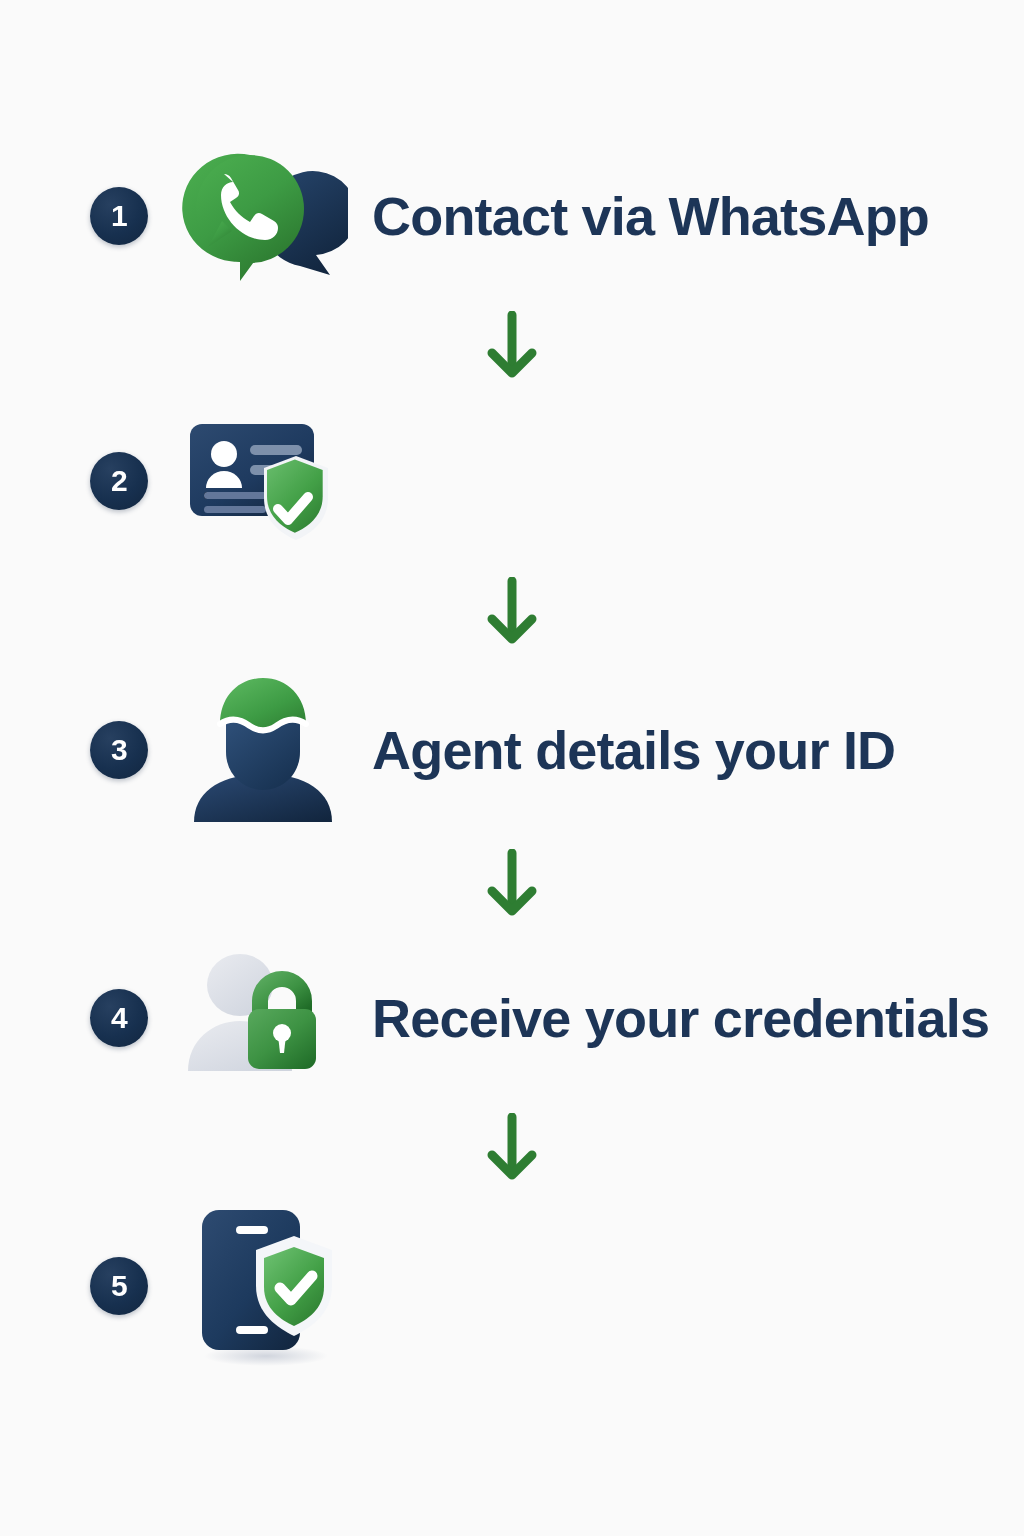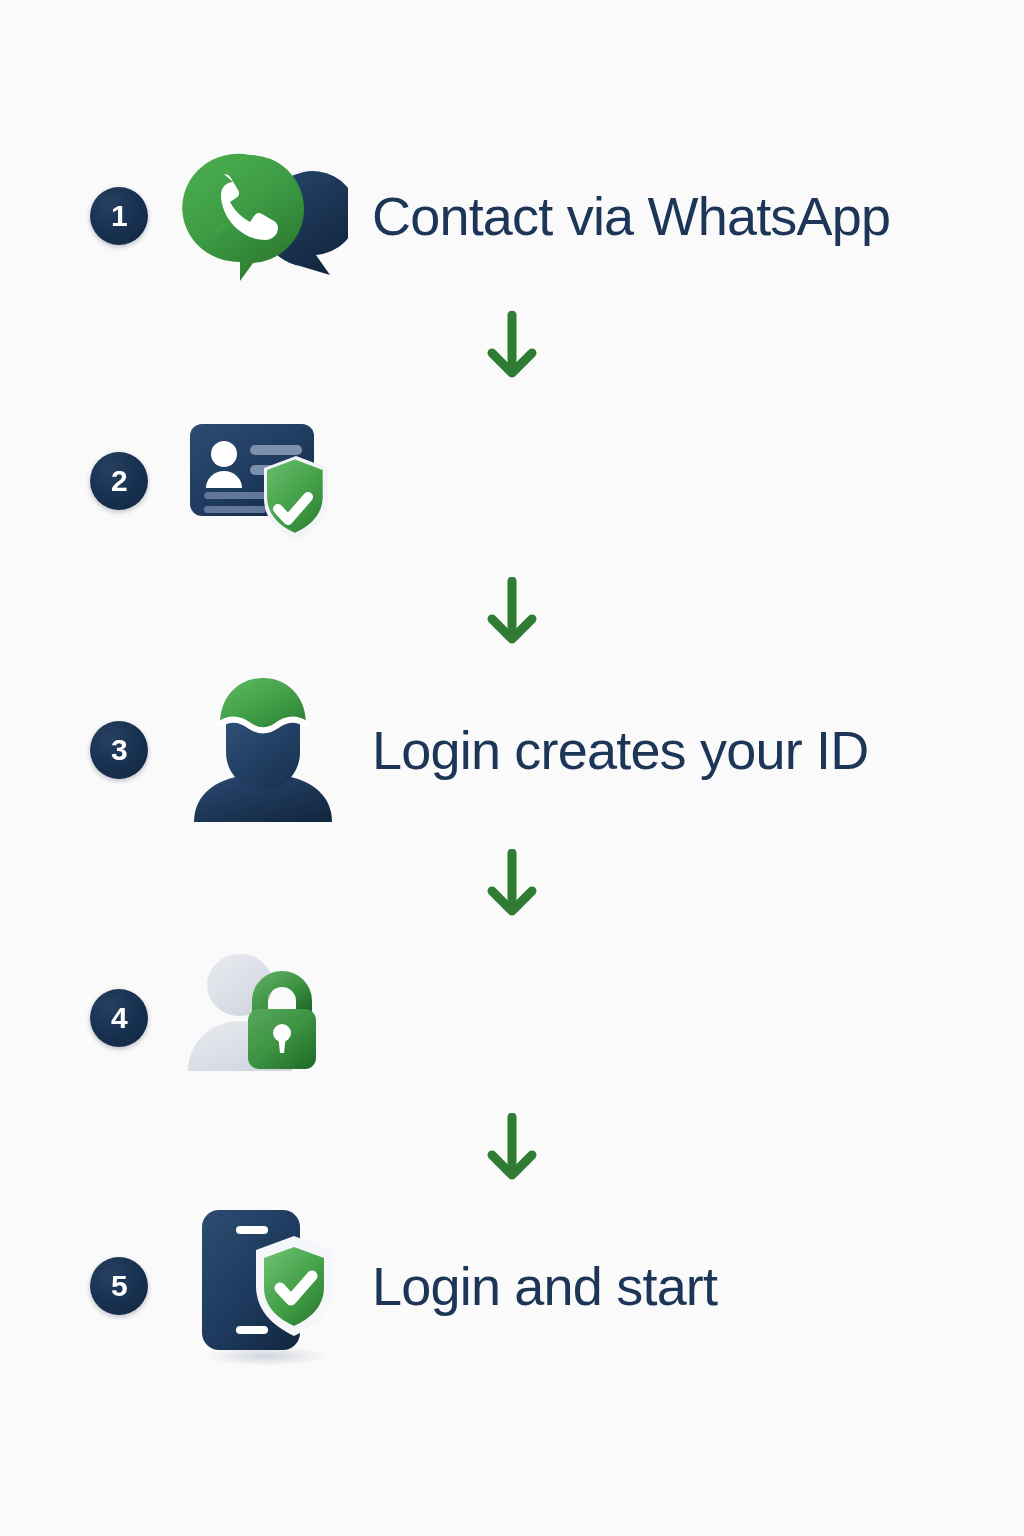--- a/index.html
+++ b/index.html
@@ -61,21 +61,21 @@
     justify-content: center;
   }
 
   .step-label {
     position: absolute;
     left: 372px;
     top: 50%;
     transform: translateY(-50%);
     color: #1d3557;
     font-size: 54px;
-    font-weight: normal;
+    font-weight: bold;
     letter-spacing: -0.8px;
     white-space: nowrap;
   }
 
   .connector {
     position: relative;
     height: 95px;
   }
   .connector svg {
     position: absolute;
@@ -217,21 +217,21 @@
 
         <rect x="63" y="84" width="44" height="30" rx="12" fill="url(#g-face)"></rect>
 
         <path d="M48 48 h74 v34 c0 22 -17 38 -37 38 c-20 0 -37 -16 -37 -38 z" fill="url(#g-face)"></path>
 
         <path d="M42 54 c0 -28 19 -46 43 -46 c24 0 43 18 43 46 c-12 -8 -22 -4 -30 2 c-9 6 -17 6 -26 0 c-8 -6 -18 -10 -30 -2 z" fill="url(#g-cap)"></path>
         <path d="M42 54 c12 -8 22 -4 30 2 c9 6 17 6 26 0 c8 -6 18 -10 30 -2" fill="none" stroke="#ffffff" stroke-width="6" stroke-linecap="round"></path>
       </svg>
     </div>
 
-    <div class="step-label">Login creates your ID</div>
+    <div class="step-label">Agent details your ID</div>
   </div>
 
   <div class="connector" id="conn-3">
     <svg width="68" height="74" viewBox="0 0 68 74" aria-hidden="true">
       <line x1="34" y1="4" x2="34" y2="56" stroke="#2e7d32" stroke-width="9" stroke-linecap="round"></line>
       <path d="M14 42 L34 62 L54 42" fill="none" stroke="#2e7d32" stroke-width="9" stroke-linecap="round" stroke-linejoin="round"></path>
     </svg>
   </div>
 
   <div class="step-row" id="row-4">
@@ -256,20 +256,21 @@
         <ellipse cx="62" cy="42" rx="33" ry="31" fill="url(#g-usergray)"></ellipse>
         <path d="M10 128 c0 -30 24 -50 52 -50 c28 0 52 20 52 50 z" fill="url(#g-usergray)"></path>
 
         <path d="M82 70 v-12 a22 22 0 0 1 44 0 v12" fill="none" stroke="url(#g-lock)" stroke-width="16"></path>
         <rect x="70" y="66" width="68" height="60" rx="11" fill="url(#g-lock)"></rect>
         <circle cx="104" cy="90" r="9" fill="#ffffff"></circle>
         <path d="M100 92 h8 l-2 18 h-4 z" fill="#ffffff"></path>
       </svg>
     </div>
 
+    <div class="step-label">Receive your credentials</div>
   </div>
 
   <div class="connector" id="conn-4">
     <svg width="68" height="74" viewBox="0 0 68 74" aria-hidden="true">
       <line x1="34" y1="4" x2="34" y2="56" stroke="#2e7d32" stroke-width="9" stroke-linecap="round"></line>
       <path d="M14 42 L34 62 L54 42" fill="none" stroke="#2e7d32" stroke-width="9" stroke-linecap="round" stroke-linejoin="round"></path>
     </svg>
   </div>
 
   <div class="step-row" id="row-5">
@@ -301,16 +302,15 @@
         <rect x="58" y="22" width="32" height="8" rx="4" fill="#ffffff"></rect>
         <rect x="58" y="122" width="32" height="8" rx="4" fill="#ffffff"></rect>
 
         <path d="M78 46 l38 -14 38 14 0 36 c0 28 -22 42 -38 50 c-16 -8 -38 -22 -38 -50 z" fill="#f4f6f9"></path>
 
         <path d="M86 54 l30 -11 30 11 0 29 c0 22 -17 33 -30 39 c-13 -6 -30 -17 -30 -39 z" fill="url(#g-shield2)"></path>
         <path d="M102 84 l11 12 21 -24" fill="none" stroke="#ffffff" stroke-width="11" stroke-linecap="round" stroke-linejoin="round"></path>
       </svg>
     </div>
 
-    <div class="step-label">Login and start</div>
   </div>
 
 </div>
 
 </body></html>

